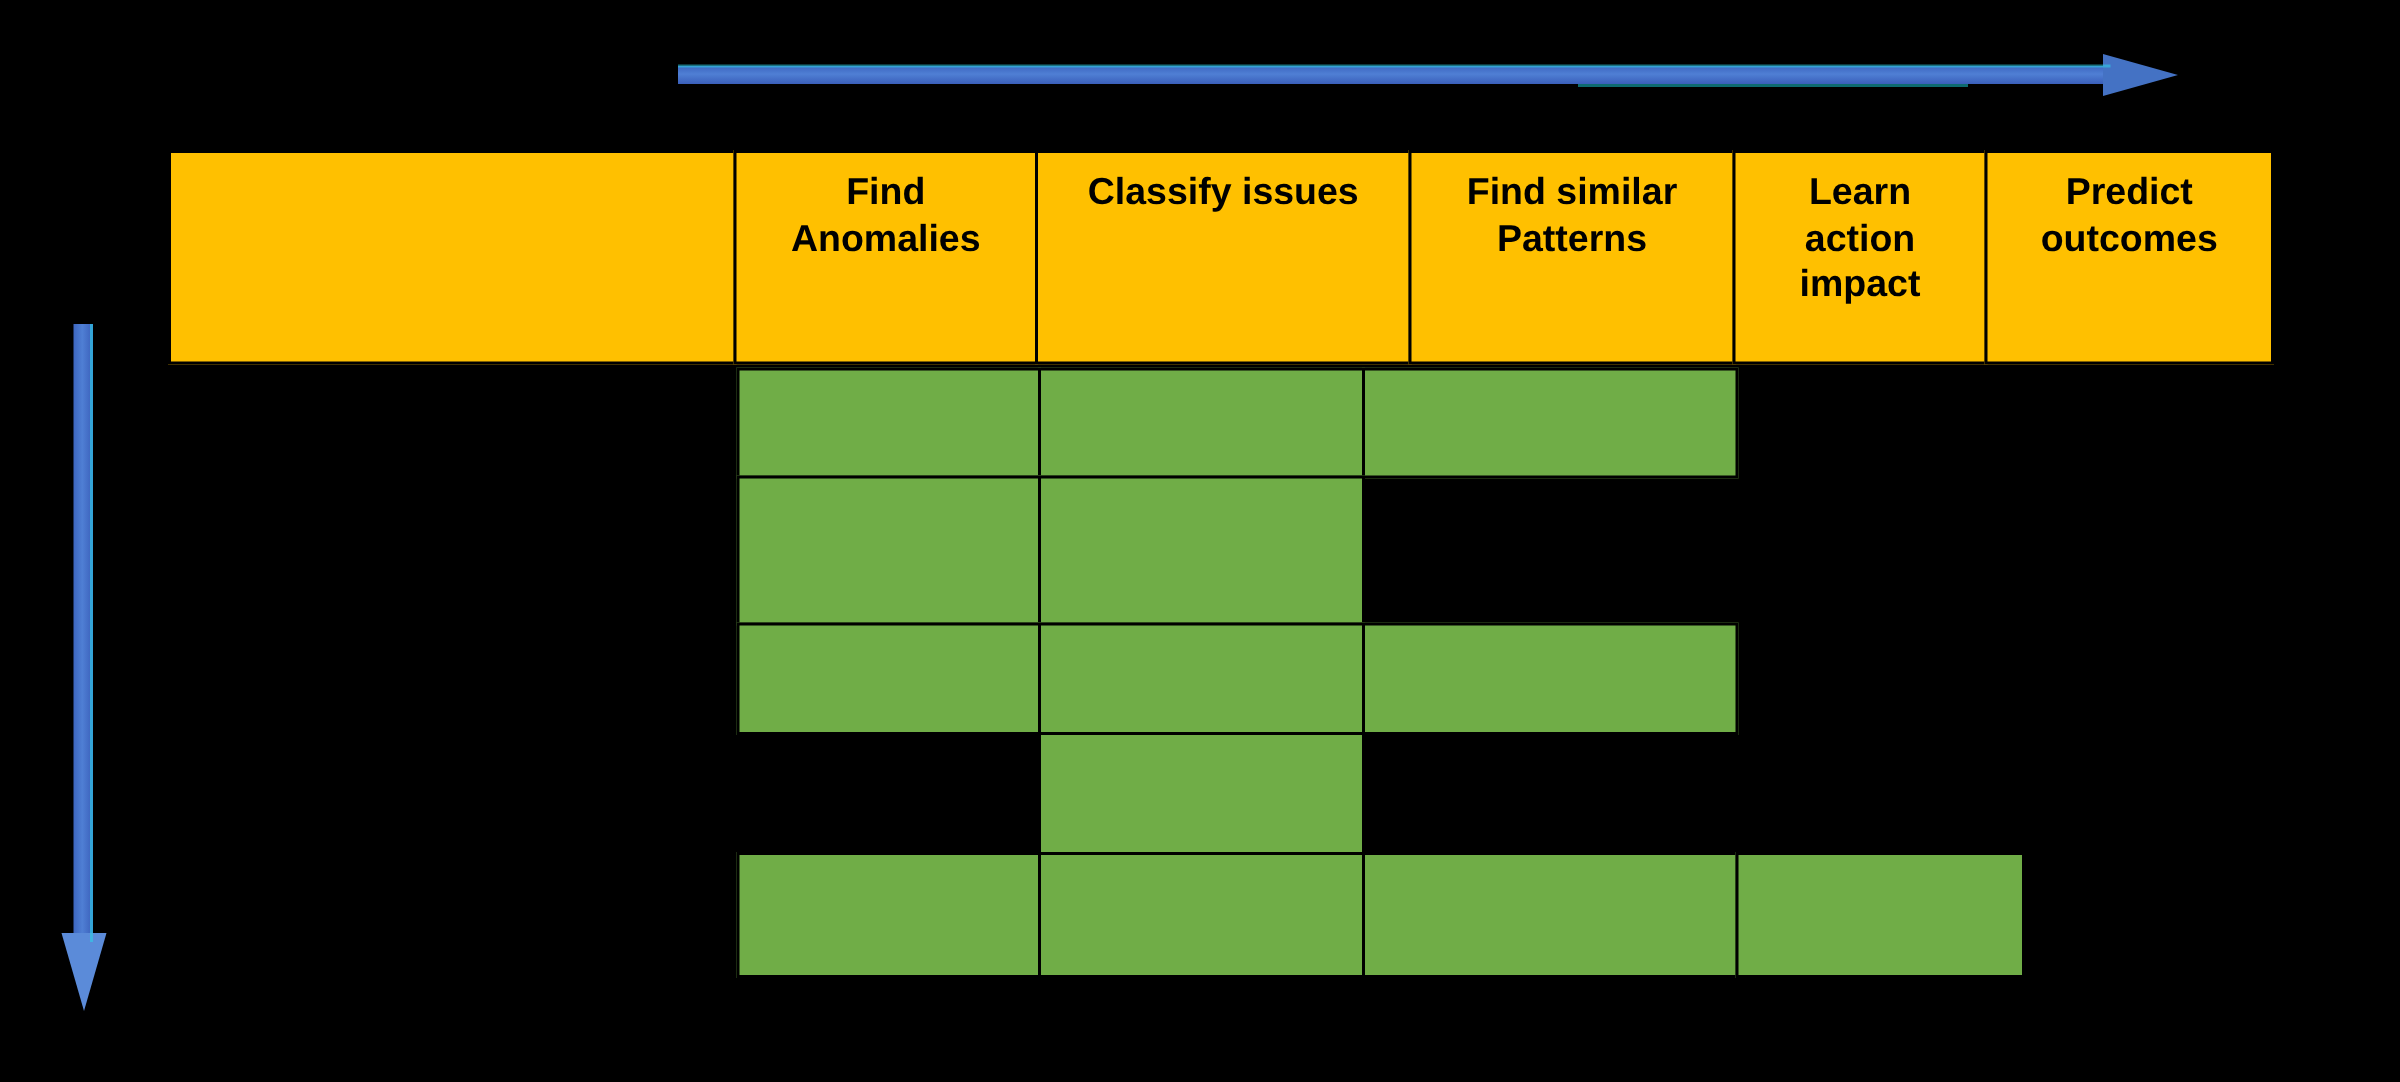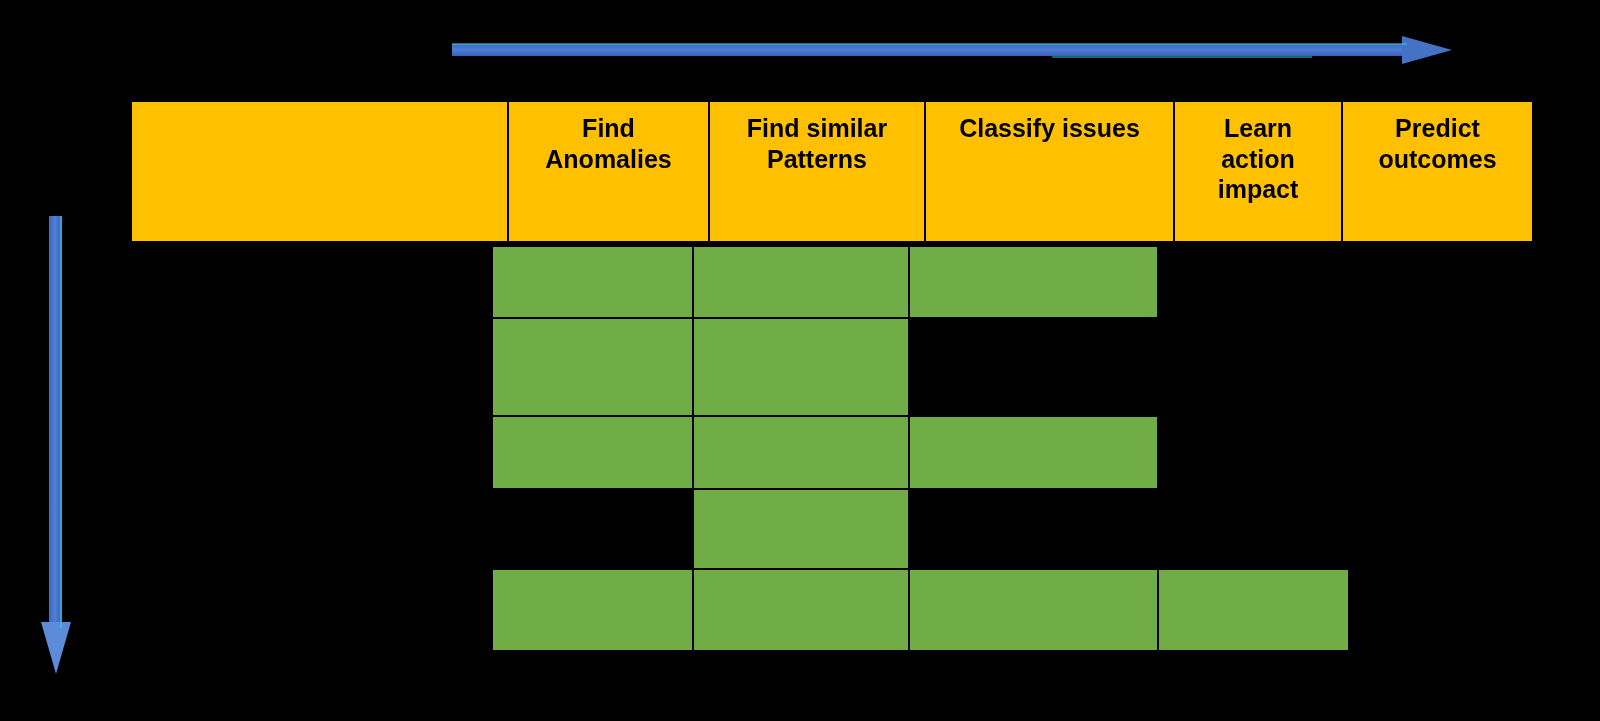--- a/index.html
+++ b/index.html
@@ -41,21 +41,21 @@
   }
 
   .matrix-grid {
     position: absolute;
     inset: 0;
   }
 
   
   .header-row {
     position: absolute;
-    left: 18px;
+    left: 0;
     top: 0;
     height: 143px;
     width: 1404px;
     display: flex;
   }
   .header-cell {
     background: #FFC000;
     border: 2px solid #000000;
     margin-left: -2px;
     box-sizing: border-box;
@@ -109,23 +109,23 @@
   <polygon points="9,406 39,406 24,458" fill="#5B8BD9"></polygon>
   <rect x="28" y="0" width="2" height="412" fill="#2FD0E8" opacity="0.6"></rect>
 </svg>
 
 <div id="capability-matrix">
 
   <div class="header-row">
     <div class="header-cell" style="width:379px"></div>
     <div class="header-cell" style="width:203px">Find
 Anomalies</div>
+    <div class="header-cell" style="width:251px">Classify issues</div>
     <div class="header-cell" style="width:218px">Find similar
 Patterns</div>
-    <div class="header-cell" style="width:251px">Classify issues</div>
     <div class="header-cell" style="width:170px">Learn
 action
 impact</div>
     <div class="header-cell" style="width:193px">Predict
 outcomes</div>
   </div>
 
   <div class="matrix-grid" id="matrix-body">
       <div class="cell" style="left: 379px; top: 145px; width: 203px; height: 74px;"></div>
       <div class="cell" style="left: 580px; top: 145px; width: 218px; height: 74px;"></div>

